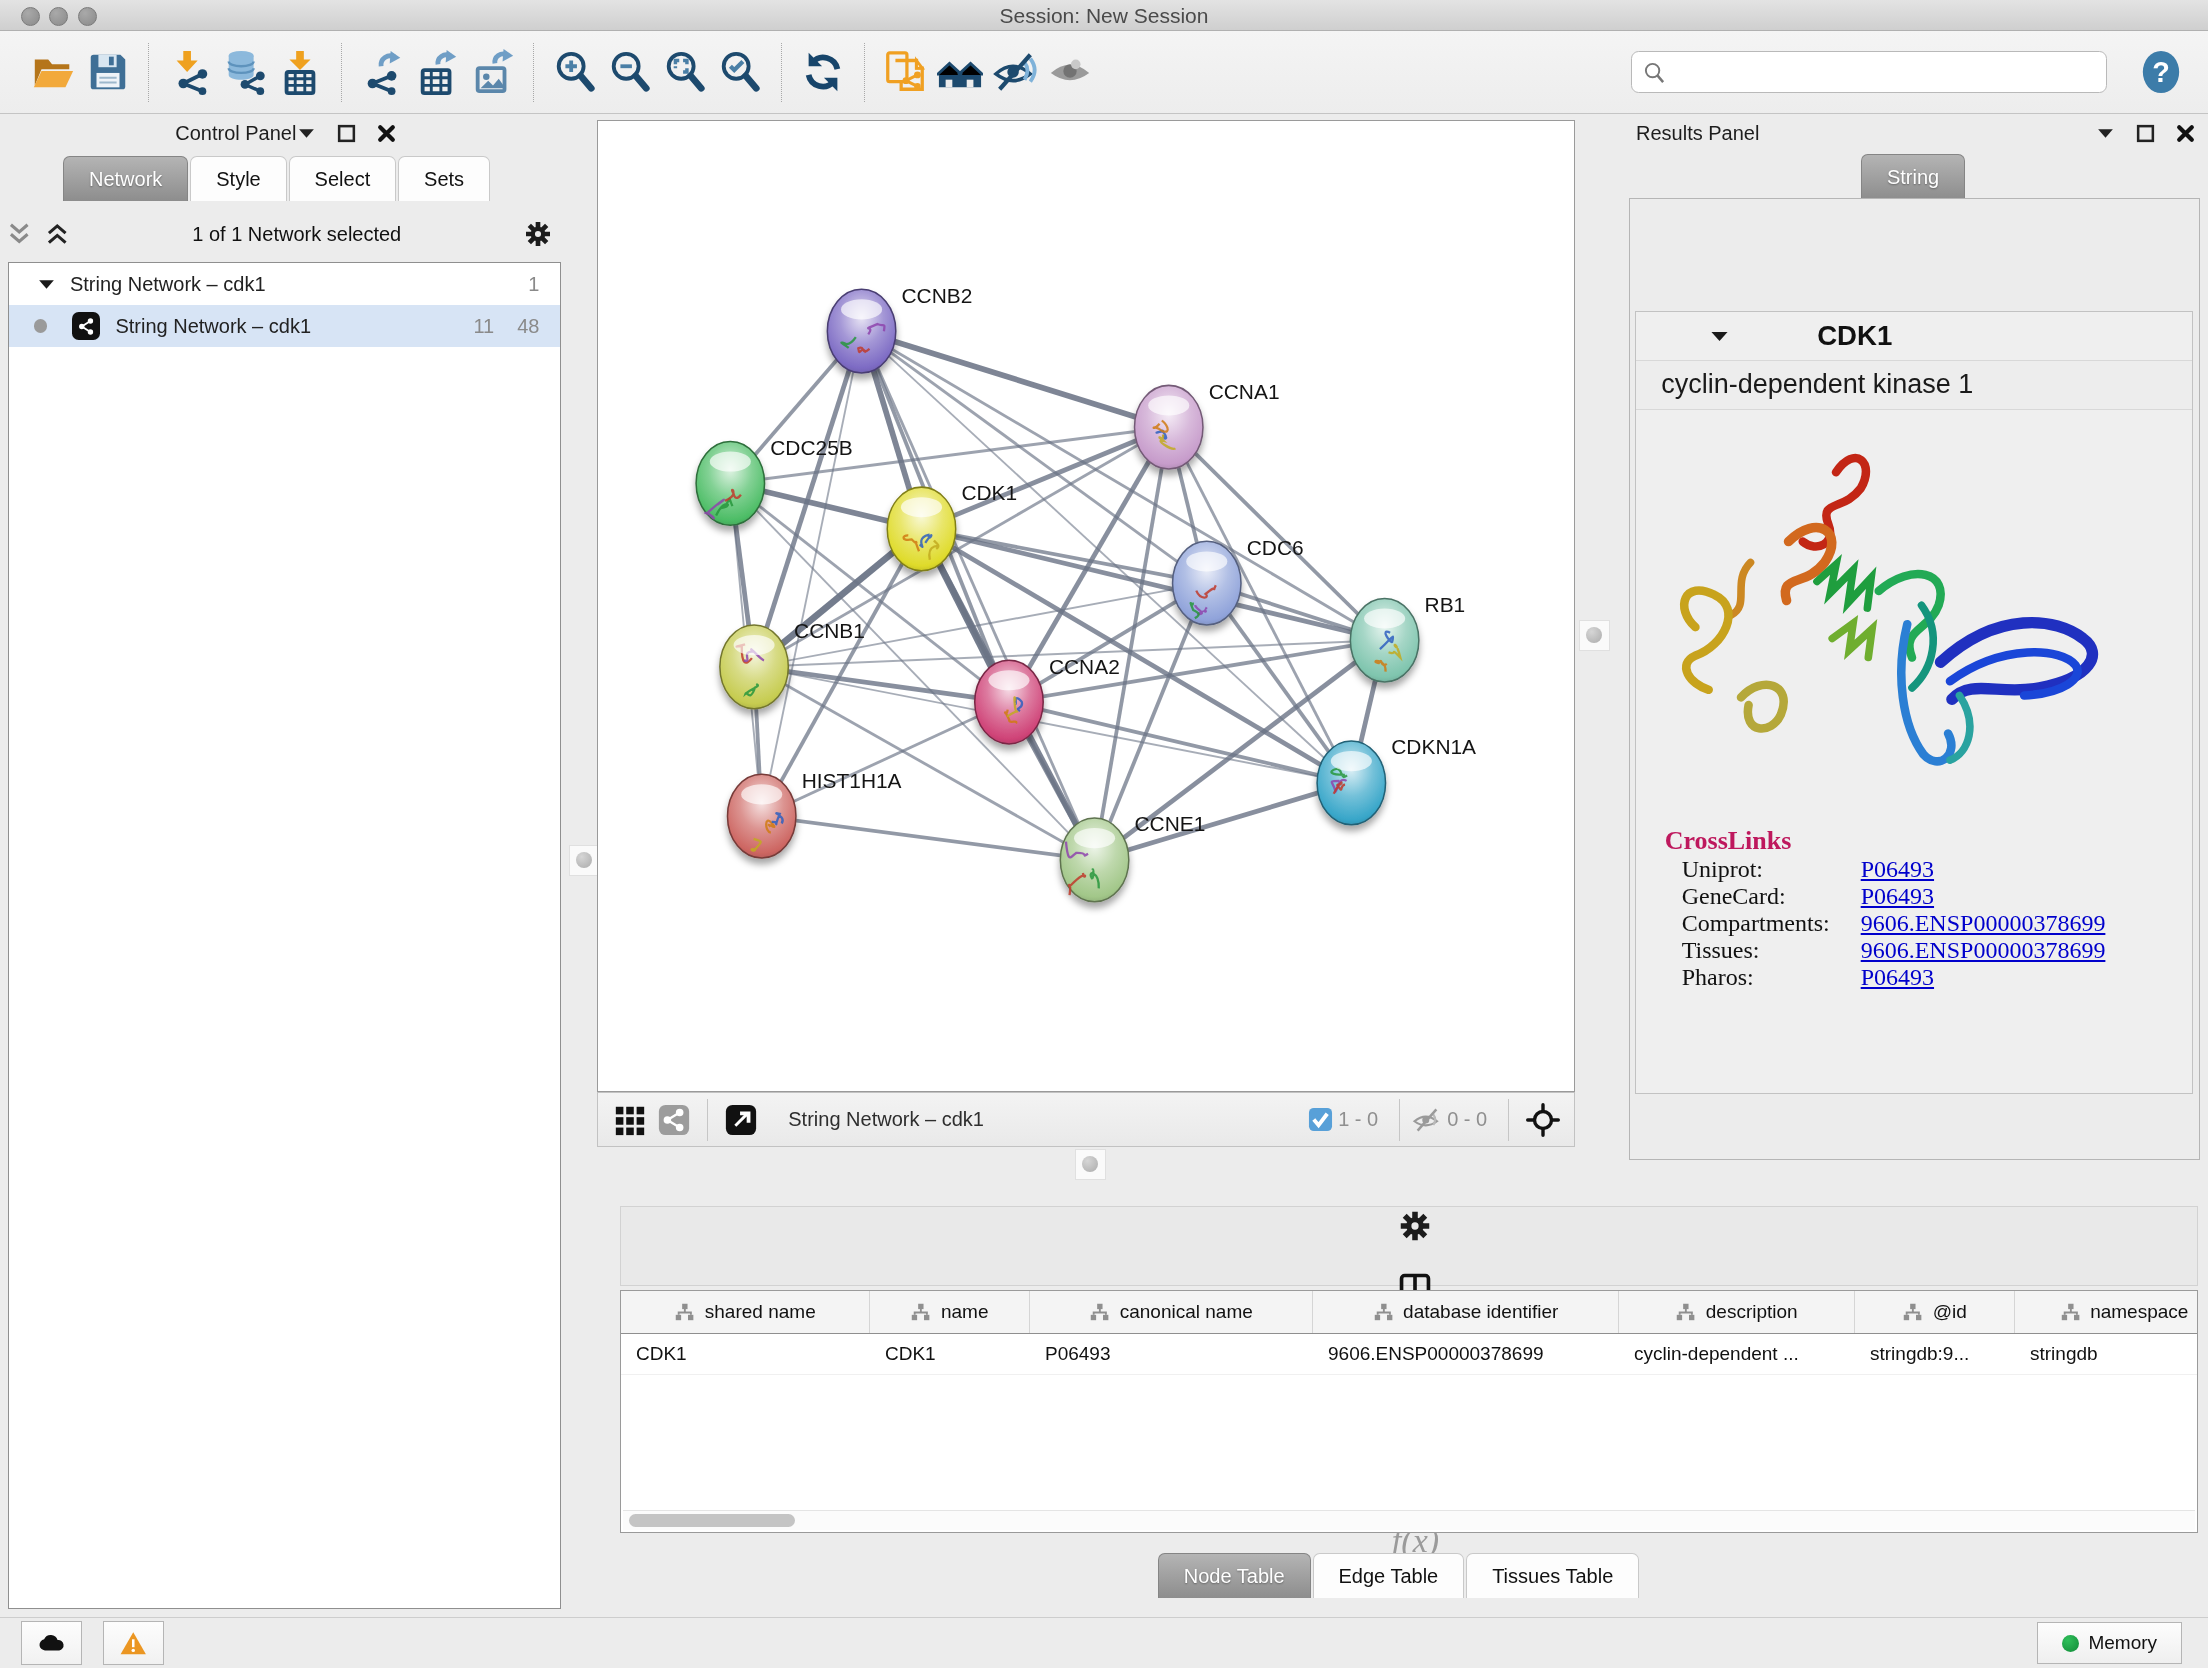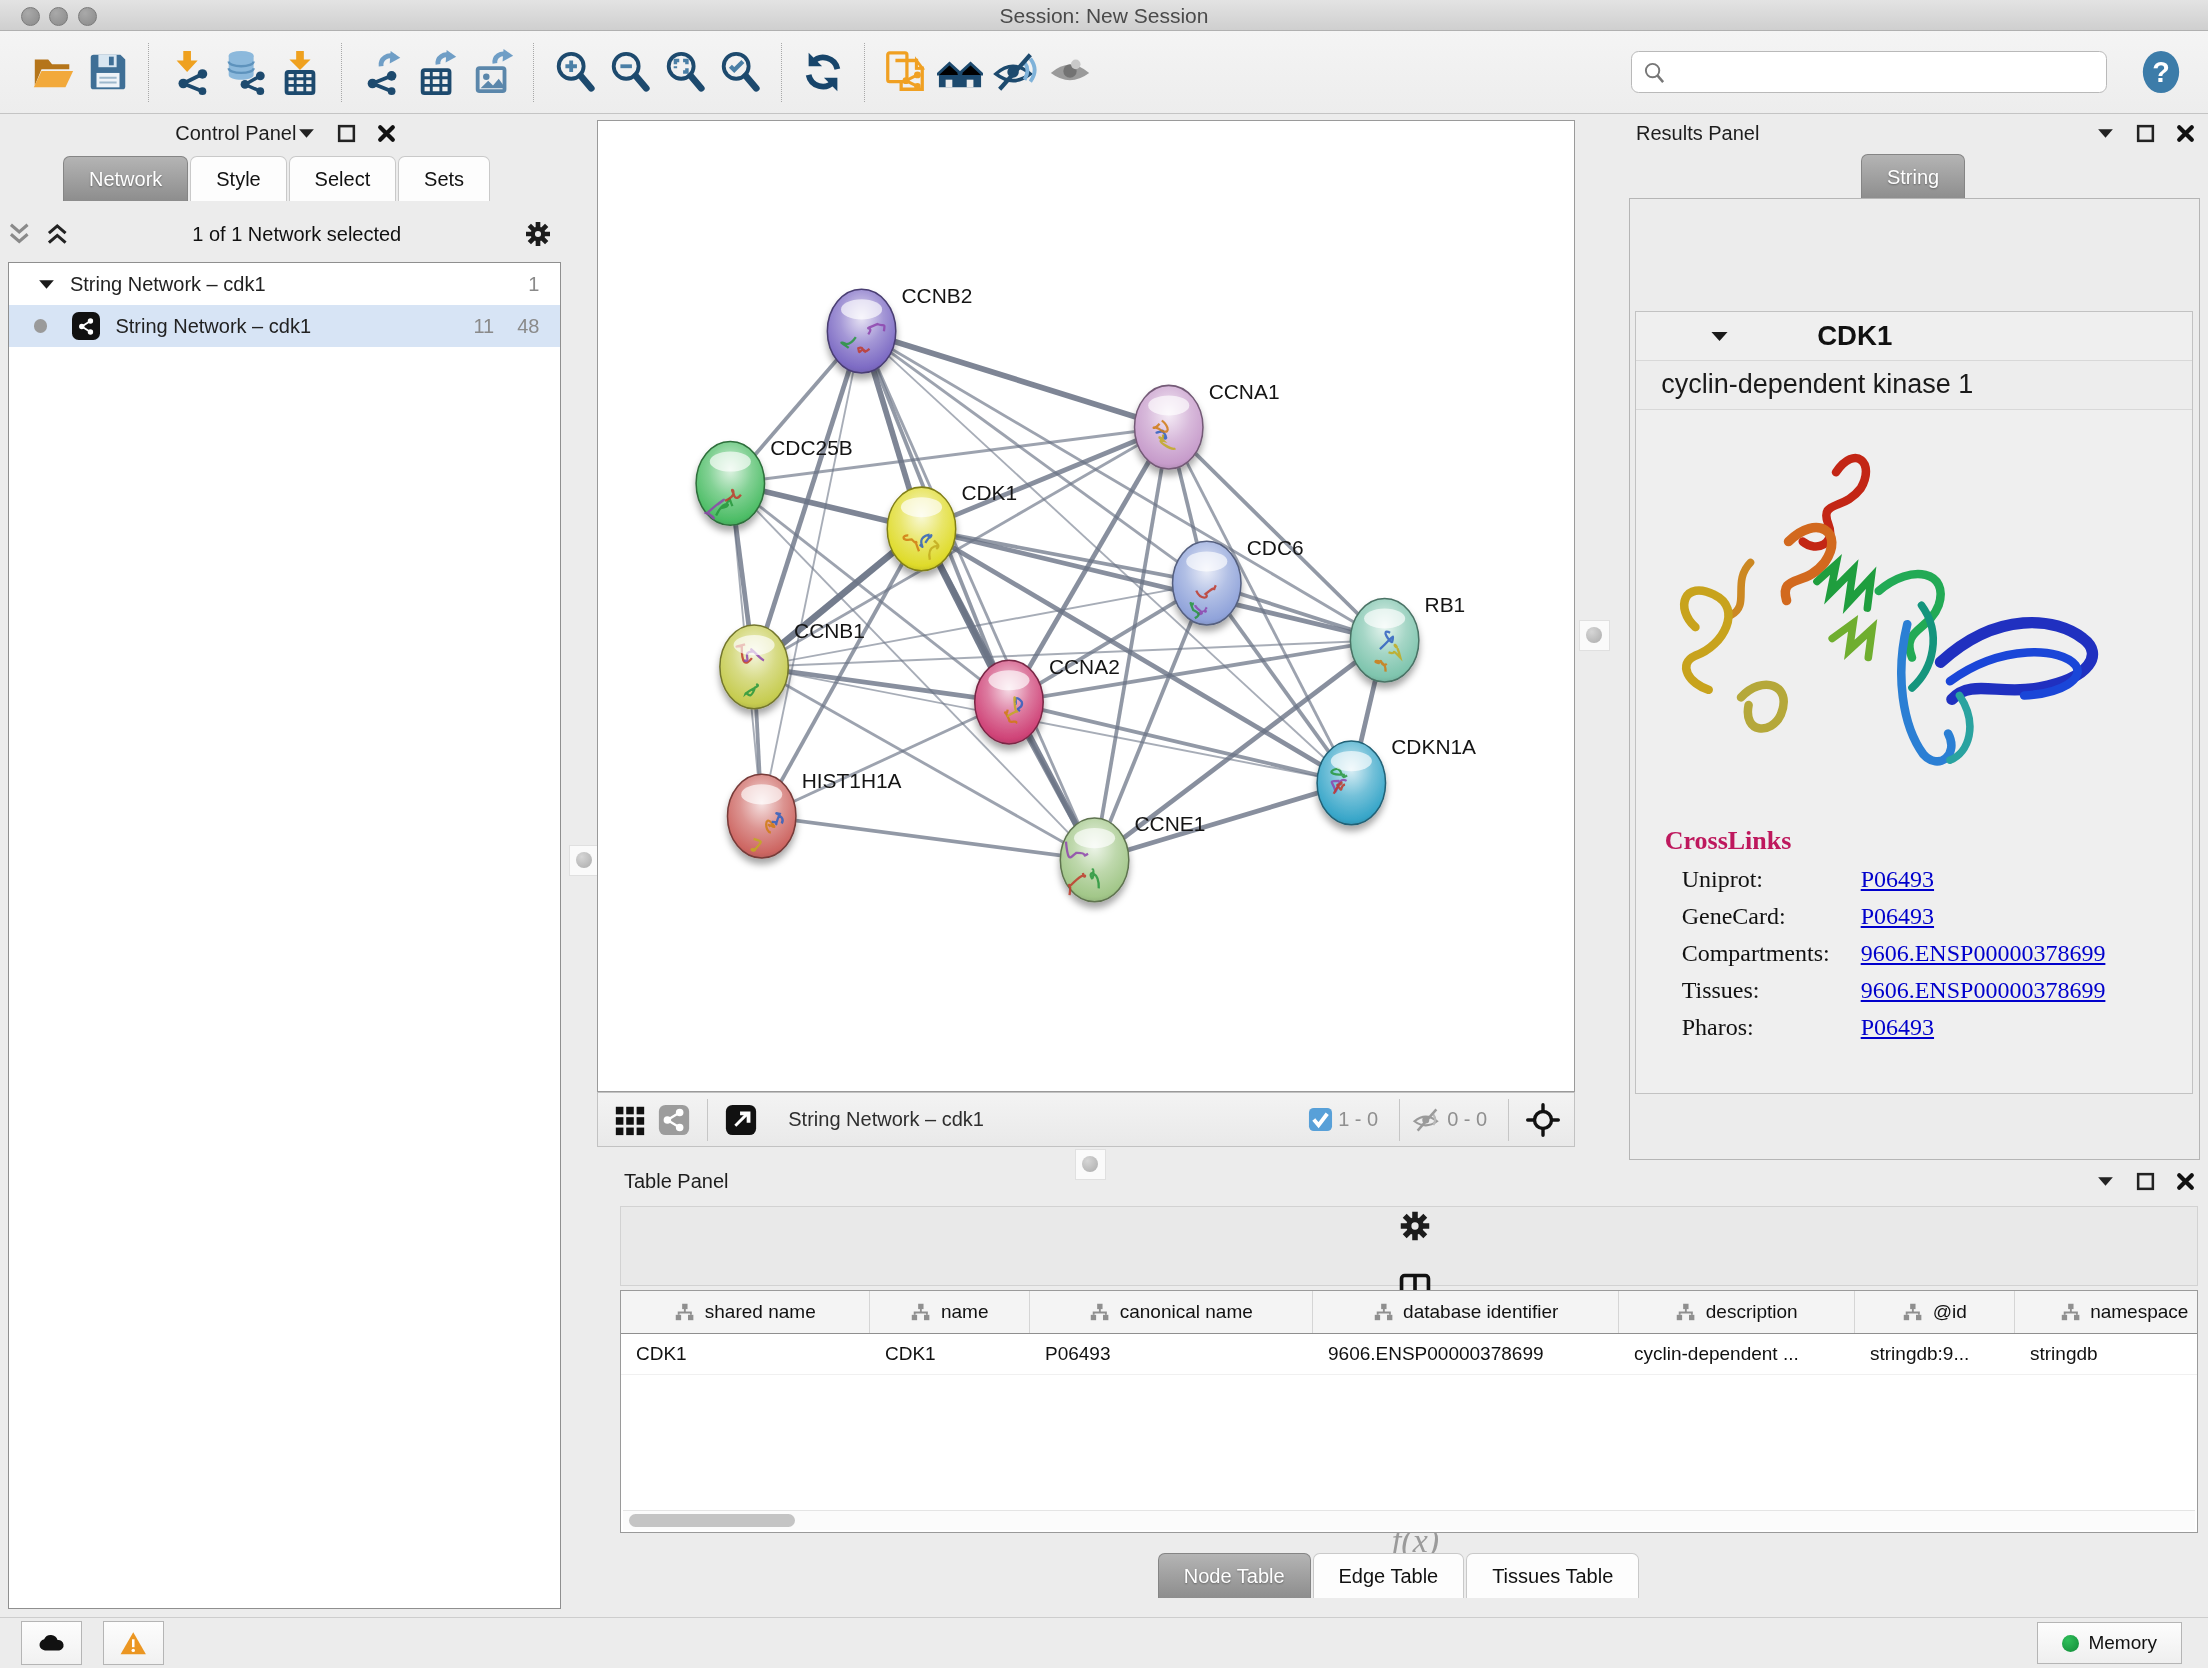--- a/index.html
+++ b/index.html
@@ -74,21 +74,21 @@
     border-radius:7.6px;font-size:21px;display:flex;align-items:center;justify-content:center;color:#111;
     box-shadow:0 1px 1.9px rgba(0,0,0,.12);padding:0 21px;}
   #rp-entry{position:absolute;left:5.7px;right:5.7px;top:112px;bottom:65px;border:1px solid #c2c2c2;background:#efefef;overflow:hidden;}
   #rp-entry-head{height:48px;display:flex;align-items:center;background:#efefef;}
   #rp-entry-name{font-size:27.6px;font-weight:bold;color:#111;margin-left:86px;}
   #rp-desc{font-size:27px;color:#1a1a1a;border-top:1px solid #d8d8d8;border-bottom:1px solid #d8d8d8;
     padding:7.6px 0 9.5px 25px;background:#ededed;}
   #protein-wrap{height:399px;display:flex;align-items:center;}
   #crosslinks{font-family:"Liberation Serif",serif;padding-left:28.5px;margin-top:17px;}
   #crosslinks-title{font-size:26px;font-weight:bold;color:#be185d;}
-  .cl-row{display:flex;margin-top:10px;font-size:24px;}
+  .cl-row{display:flex;margin-top:0;font-size:24px;}
   .cl-label{width:162px;margin-left:17px;color:#111;}
   .cl-link{color:#0000cc;text-decoration:underline;margin-left:17px;}
   
   #table-panel{left:590px;top:1164px;width:1619px;height:451px;}
   #tp-header{position:absolute;left:34px;top:5.7px;right:13.3px;display:flex;justify-content:space-between;align-items:center;}
   #tp-toolbar{position:absolute;left:30px;right:11.4px;top:42px;height:78px;background:#e9e9e9;
     border:1px solid #d2d2d2;display:flex;align-items:center;padding-left:13.3px;gap:25px;flex-direction:column;}
   .tpbtn{width:48px;height:48px;display:flex;align-items:center;justify-content:center;}
   .tpbtn svg{width:38px;height:38px;}
   #fx{font-family:"Liberation Serif",serif;font-style:italic;font-size:34px;color:#9a9a9a;}
@@ -716,34 +716,20 @@
               <span class="cl-label">Pharos:</span>
               <a class="cl-link" href="#">P06493</a>
             </div>
           </div>
       </div>
     </div>
   </div>
 </div>
 
 <div id="table-panel" class="abs">
-  <div id="tp-header">
-    <span class="panel-title">Table Panel</span>
-    <span class="panel-ctrls">
-      <svg viewBox="0 0 20 20">
-          <path d="M3 6l7 8 7-8z" fill="#222"></path>
-        </svg>
-      <svg viewBox="0 0 20 20">
-          <rect x="3" y="3" width="14" height="14" fill="none" stroke="#222" stroke-width="2.4"></rect>
-        </svg>
-      <svg viewBox="0 0 20 20">
-          <path stroke="#111" stroke-width="4" stroke-linecap="round" d="M4 4l12 12M16 4L4 16"></path>
-        </svg>
-    </span>
-  </div>
   <div id="tp-toolbar">
     <div class="tpbtn">
         <svg viewBox="0 0 48 48">
           <g stroke="#1c1c1c" stroke-width="7">
             <path d="M24 6v36M6 24h36M11 11l26 26M37 11L11 37"></path>
           </g>
           <circle cx="24" cy="24" r="11" fill="#1c1c1c"></circle>
           <circle cx="24" cy="24" r="4.6" fill="#e9e9e9"></circle>
         </svg>
       </div>

